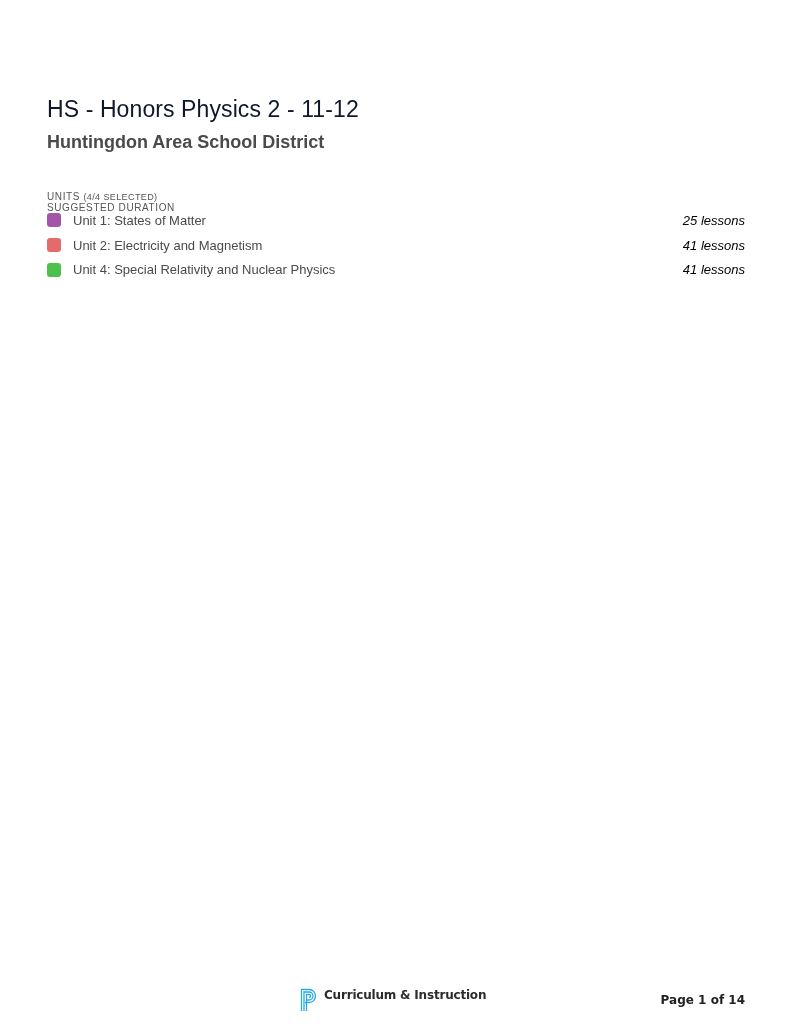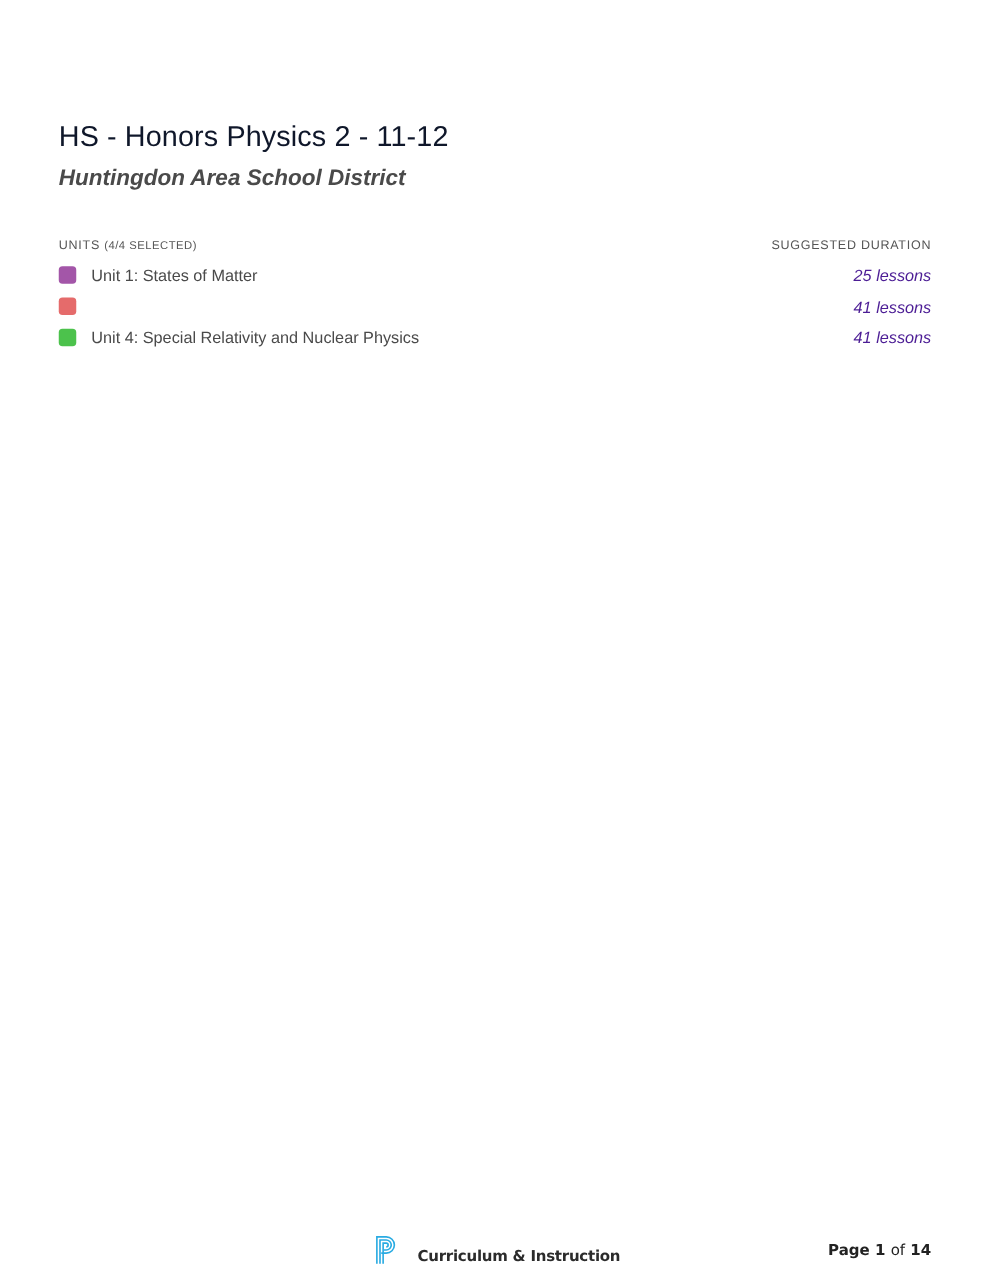--- a/index.html
+++ b/index.html
@@ -25,74 +25,72 @@
       margin: 0;
       letter-spacing: 0.1px;
     }
     .subtitle {
       position: absolute;
       left: 47px;
       top: 132px;
       font-size: 18px;
       color: #4a4a4a;
       margin: 0;
-      font-style: italic;
     }
     .units-header {
       position: absolute;
       left: 47px;
       top: 191px;
       width: 698px;
       display: flex;
       justify-content: space-between;
       font-size: 10px;
       color: #555;
       letter-spacing: 0.6px;
+      flex-direction: column;
     }
     .units-header .count {
       font-size: 9px;
       letter-spacing: 0.4px;
     }
     .units-list {
       position: absolute;
       left: 47px;
       top: 208px;
       width: 698px;
     }
     .unit-row {
       display: flex;
       align-items: center;
       height: 24.7px;
-      justify-content: space-between;
     }
     .swatch {
       width: 14px;
       height: 14px;
       border-radius: 3px;
       margin-right: 12px;
       flex: 0 0 auto;
     }
     .unit-name {
       flex: 1 1 auto;
       font-size: 13px;
       color: #4a4a4a;
     }
     .unit-duration {
       font-size: 13px;
       font-style: italic;
-      color: #4c1d95;
+      color: #000000;
       text-align: right;
     }
     .footer-brand {
       position: absolute;
       left: 300px;
       top: 988px;
       display: flex;
-      align-items: flex-end;
-      gap: 10px;
+      align-items: flex-start;
     }
     .footer-brand .logo {
       width: 18px;
       height: 24px;
       margin-right: 6px;
     }
     .footer-brand .brand-text {
       font-family: "DejaVu Sans", sans-serif;
       font-weight: bold;
       font-size: 12px;
@@ -102,21 +100,21 @@
     .page-number {
       position: absolute;
       right: 46px;
       top: 993px;
       font-family: "DejaVu Sans", sans-serif;
       font-size: 12px;
       color: #222;
       font-weight: bold;
     }
     .page-number .of {
-      font-weight: normal;
+      font-weight: bold;
       text-align: center;
     }
   </style>
 </head>
 <body>
 
 <h1 class="title">HS - Honors Physics 2 - 11-12</h1>
 <h2 class="subtitle">Huntingdon Area School District</h2>
 
 <div class="units-header">
@@ -128,20 +126,21 @@
 </div>
 
 <div class="units-list">
   <div class="unit-row">
     <span class="swatch" style="background:#A356A8"></span>
     <span class="unit-name">Unit 1: States of Matter</span>
     <span class="unit-duration">25 lessons</span>
   </div>
   <div class="unit-row">
     <span class="swatch" style="background:#E56B6B"></span>
+    <span class="unit-name">Unit 2: Electricity and Magnetism</span>
     <span class="unit-duration">41 lessons</span>
   </div>
   <div class="unit-row">
     <span class="swatch" style="background:#4CC24C"></span>
     <span class="unit-name">Unit 4: Special Relativity and Nuclear Physics</span>
     <span class="unit-duration">41 lessons</span>
   </div>
 </div>
 
 <div class="footer-brand">

